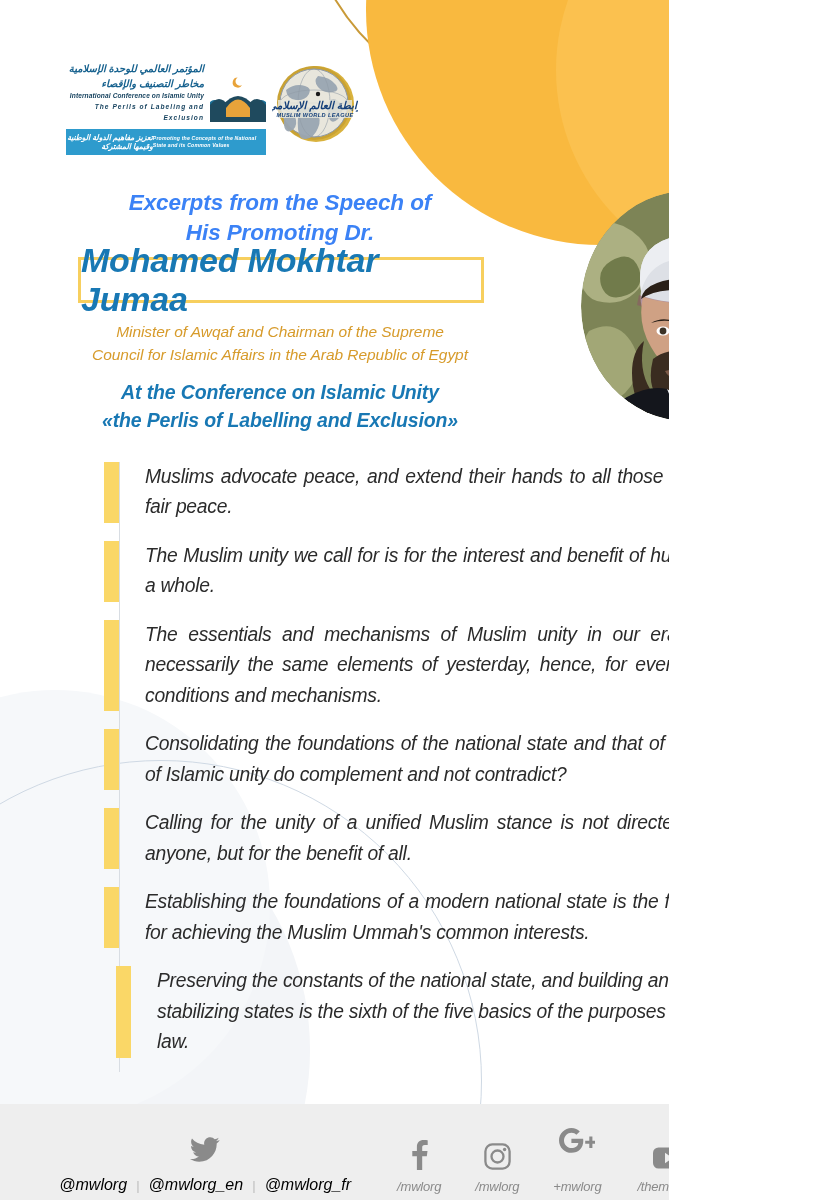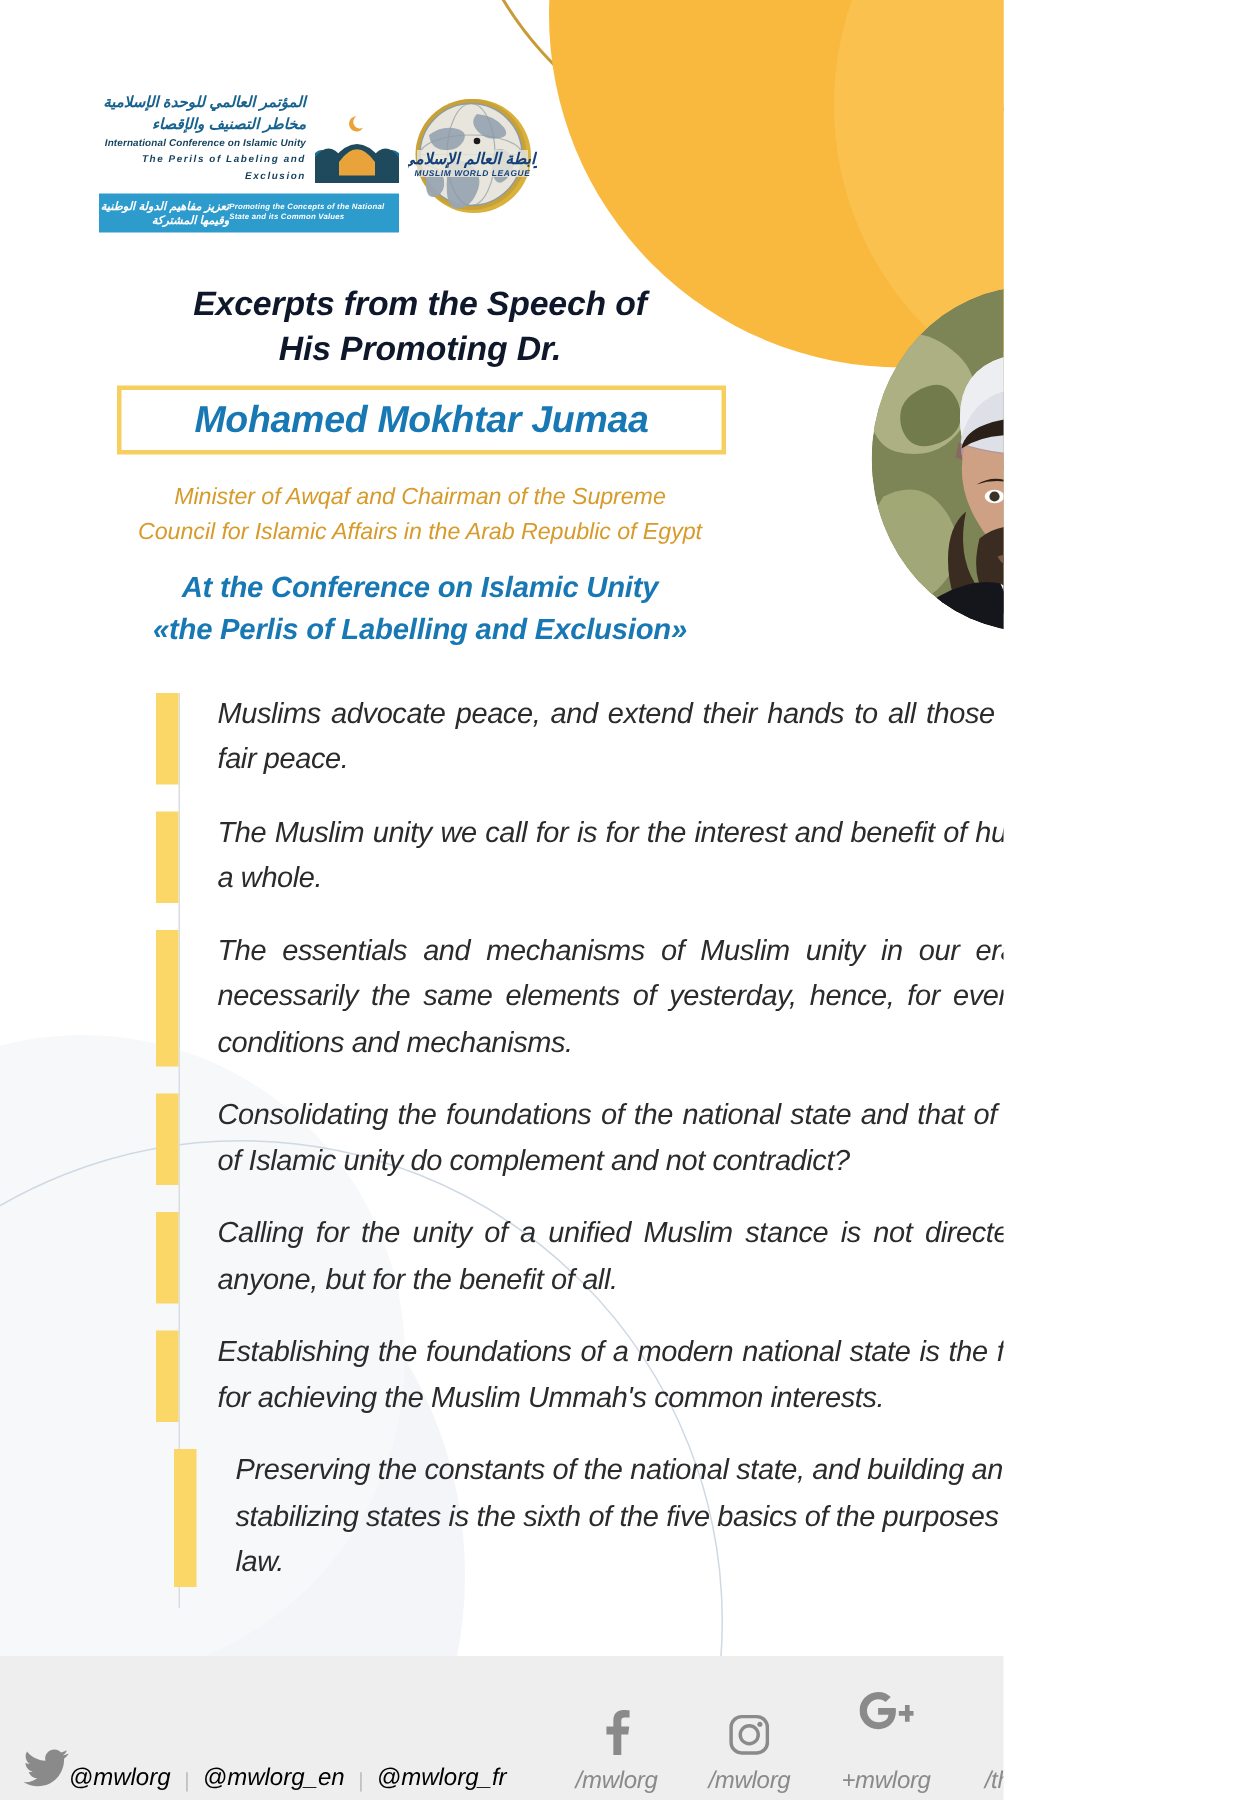--- a/index.html
+++ b/index.html
@@ -110,36 +110,36 @@
   }
   .logo-mwl{
     position:absolute;left:272px;top:12px;width:86px;height:86px;
   }
 
   
   .title-block{
     position:absolute;left:0;top:188px;width:560px;text-align:center;
   }
   .excerpt-line{
-    color:#0f172a;
+    color:#3b82f6;
     font-size:22.5px;
     font-weight:bold;
     line-height:1.33;
     letter-spacing:-.1px;
   }
   .name-box{
     position:absolute;left:78px;top:257px;
     width:406px;height:46px;
     border:3px solid #f7cf5e;
     display:flex;align-items:center;justify-content:center;
     box-sizing:border-box;
   }
   .name-text{
     color:#1878b4;
-    font-size:25px;
+    font-size:34px;
     font-weight:bold;
     letter-spacing:-.2px;
   }
   .role-block{
     position:absolute;left:0;top:320px;width:560px;text-align:center;
   }
   .role-line{
     color:#d79b2b;
     font-size:15.5px;
     line-height:1.5;
@@ -202,24 +202,24 @@
     position:absolute;left:0;top:18px;width:837px;
     display:flex;align-items:flex-end;justify-content:center;
     gap:0px;
   }
   .social{
     display:flex;flex-direction:column;align-items:center;
     color:#8a8a8a;
   }
   .social .icon{height:34px;display:flex;align-items:flex-end;justify-content:center;}
   .social .handle{
-    font-size:16px;color:#8a8a8a;margin-top:9px;letter-spacing:-.2px;white-space:nowrap;text-align:center;
+    font-size:13px;color:#8a8a8a;margin-top:9px;letter-spacing:-.2px;white-space:nowrap;text-align:center;
   }
   .twitter-group{
-    display:flex;flex-direction:row;align-items:center;
+    display:flex;flex-direction:column;align-items:center;
   }
   .twitter-handles{
     display:flex;align-items:center;gap:9px;margin-top:9px;
   }
   .twitter-handles .handle{margin-top:0;}
   .sep{color:#bdbdbd;font-size:13.5px;}
   .sp-fb{margin-left:46px;}
   .sp-ig{margin-left:34px;}
   .sp-gp{margin-left:34px;gap:14px;}
   .sp-yt{margin-left:36px;}

